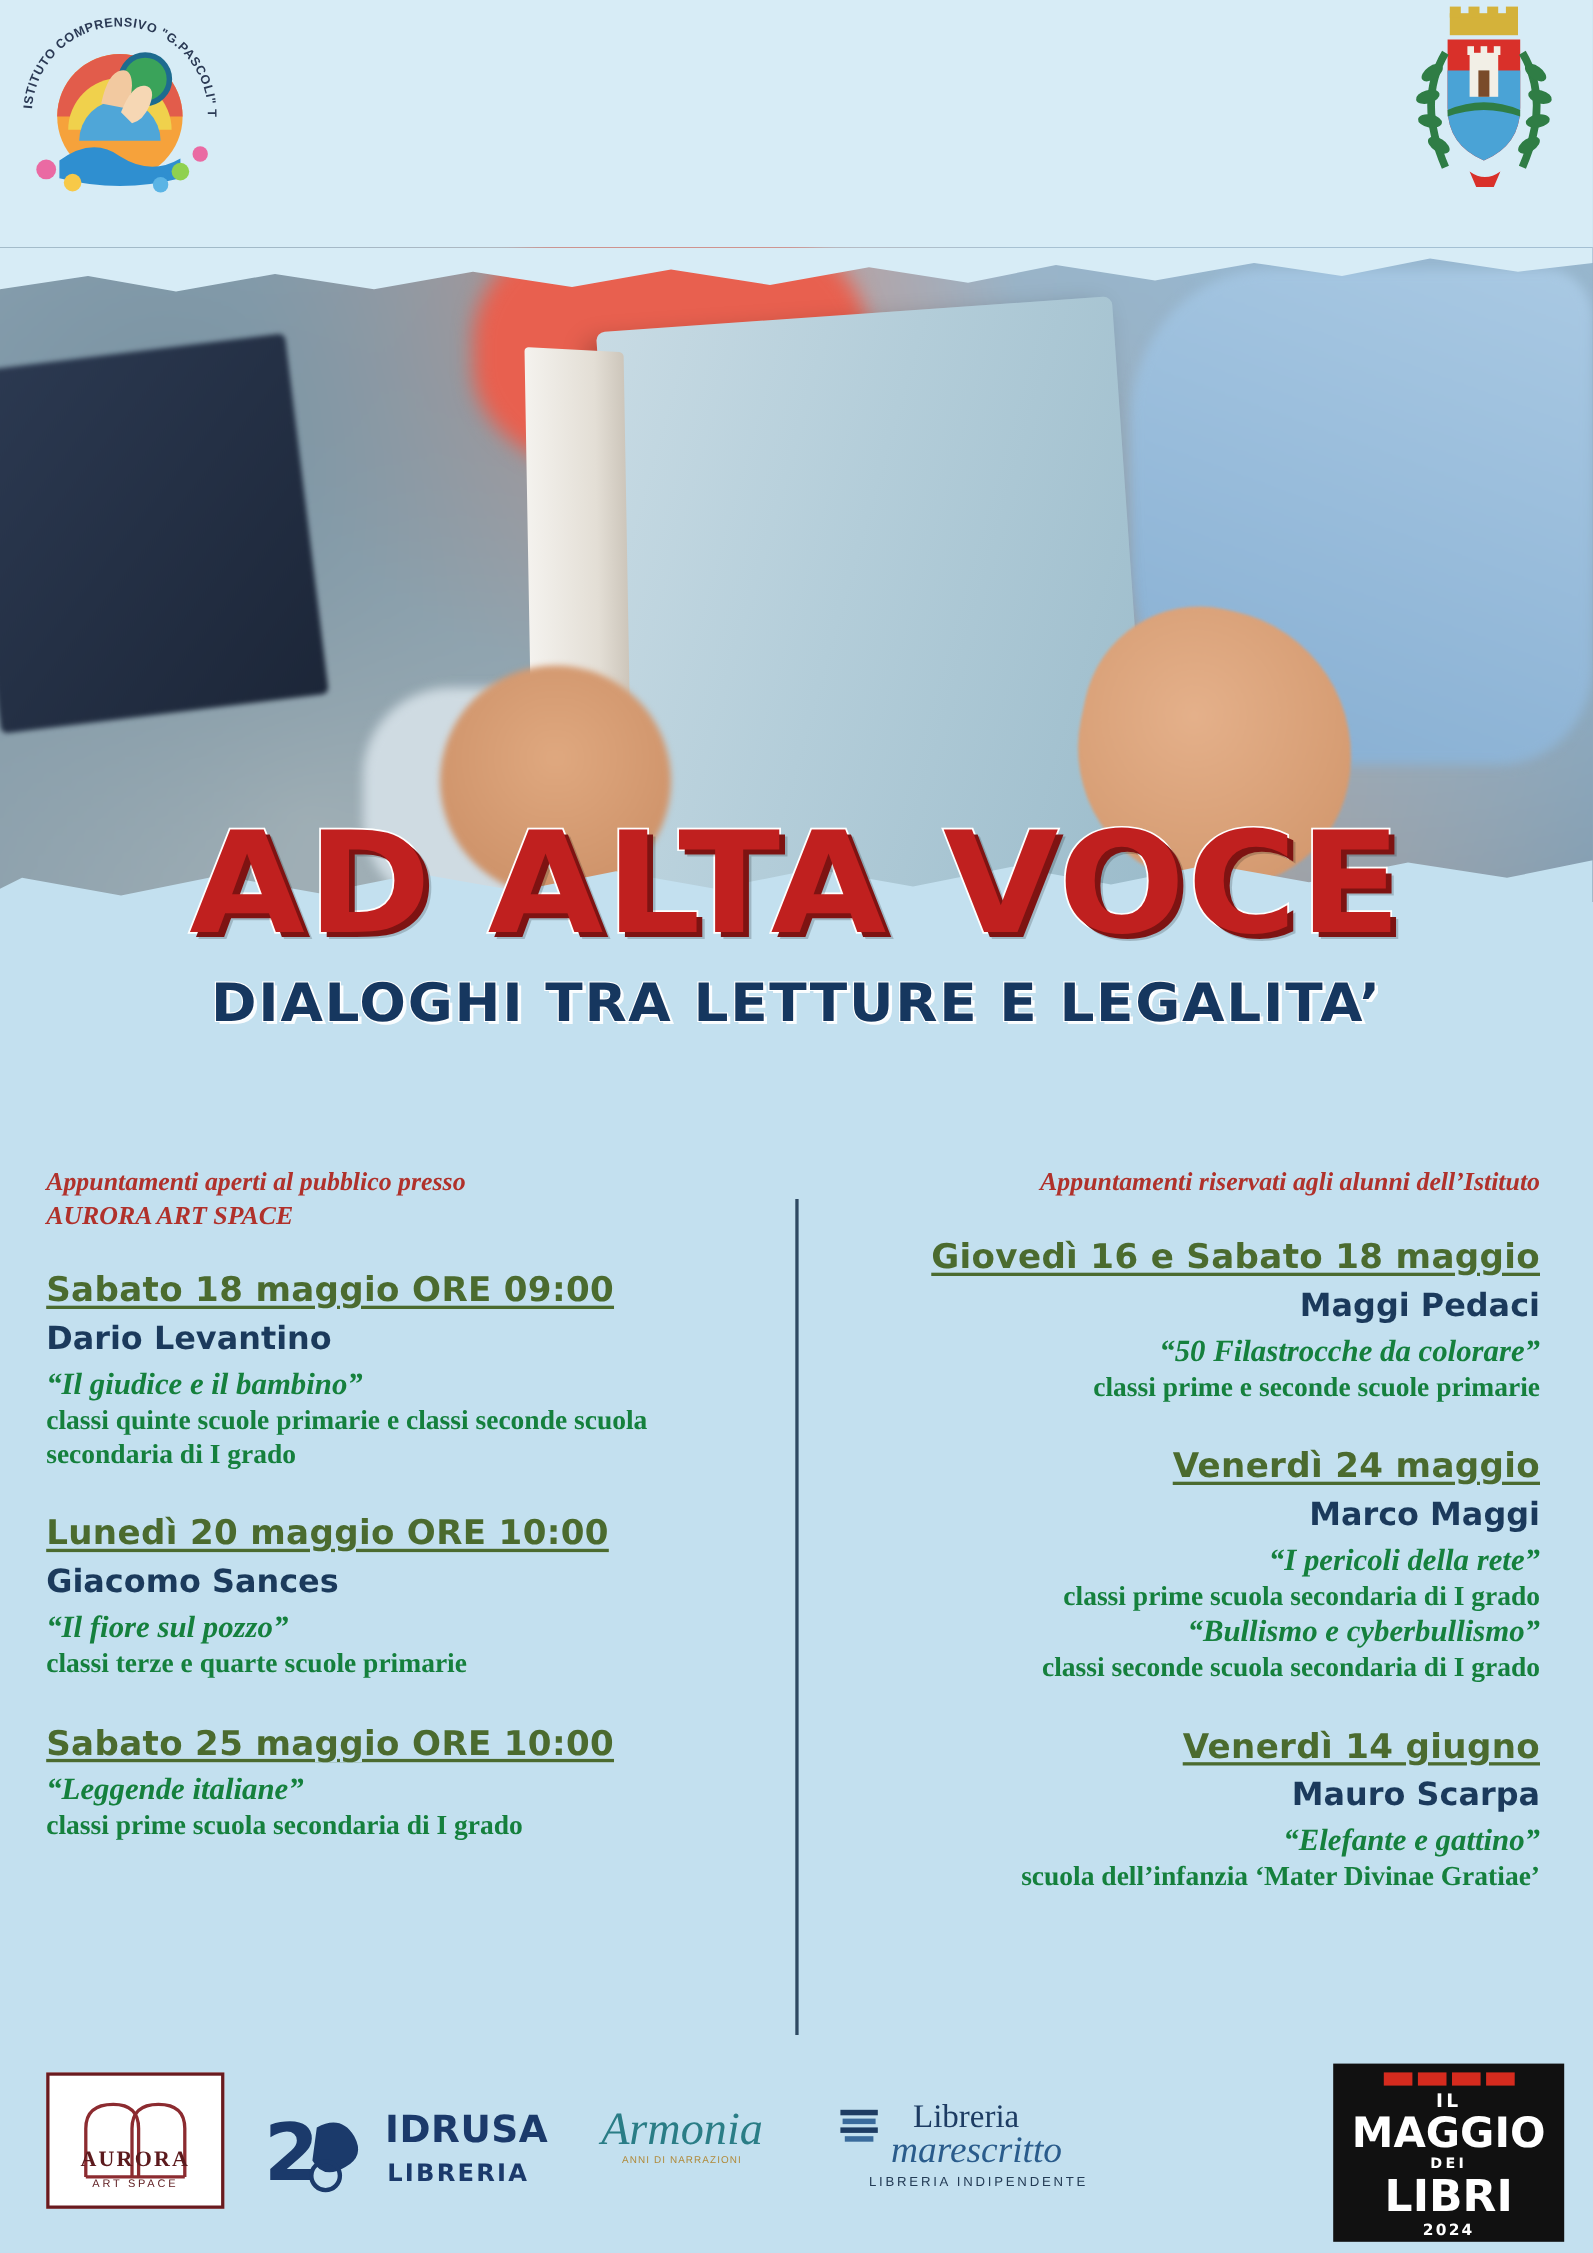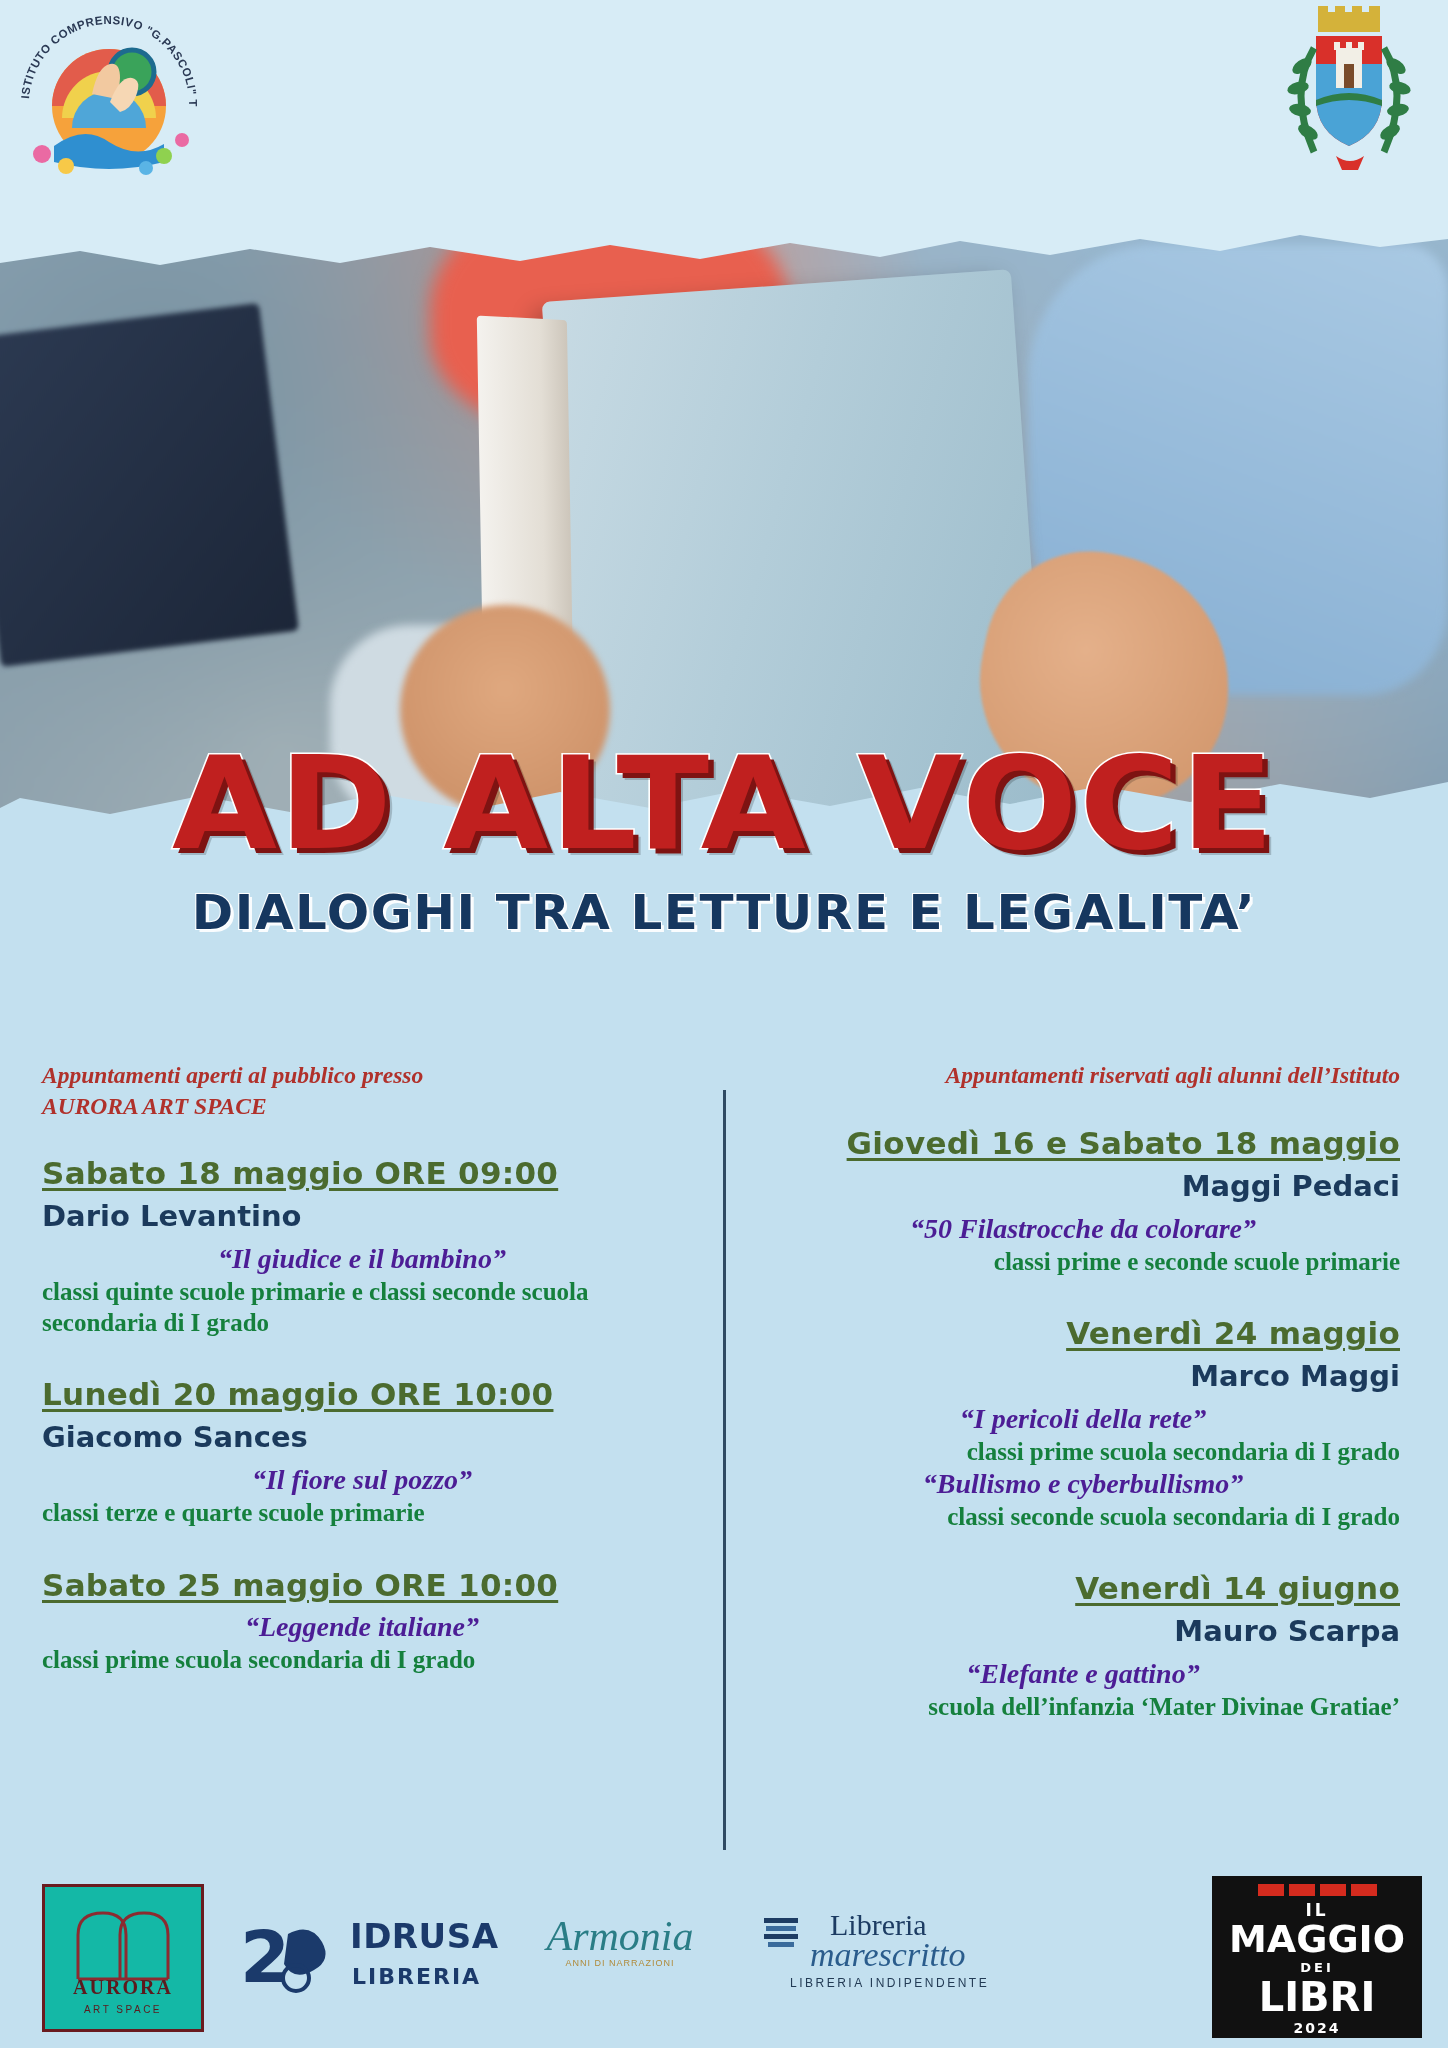--- a/index.html
+++ b/index.html
@@ -276,23 +276,22 @@
     font-weight: bold;
     font-size: 29px;
     color: #1b3a5c;
     margin-bottom: 10px;
   }
   .event-work {
     font-family: "Liberation Serif", serif;
     font-style: italic;
     font-weight: bold;
     font-size: 28px;
-    color: #4c1d95;
+    color: #15803d;
     margin-bottom: 2px;
-    text-align: center;
   }
   .event-classes {
     font-family: "Liberation Serif", serif;
     font-weight: bold;
     font-size: 25px;
     color: #15803d;
     line-height: 1.22;
   }
 
   
@@ -302,23 +301,23 @@
     right: 0;
     bottom: 0;
     height: 180px;
     z-index: 6;
   }
   .aurora-logo {
     position: absolute;
     left: 42px;
     top: 16px;
     width: 162px;
-    height: 148px;
+    height: 124px;
     border: 3px solid #6a1b1f;
-    background: #14b8a6;
+    background: #ffffff;
     box-sizing: border-box;
   }
   .aurora-logo .arch {
     position: absolute;
     left: 50%;
     top: 18px;
     transform: translateX(-50%);
   }
   .aurora-logo .name {
     position: absolute;

